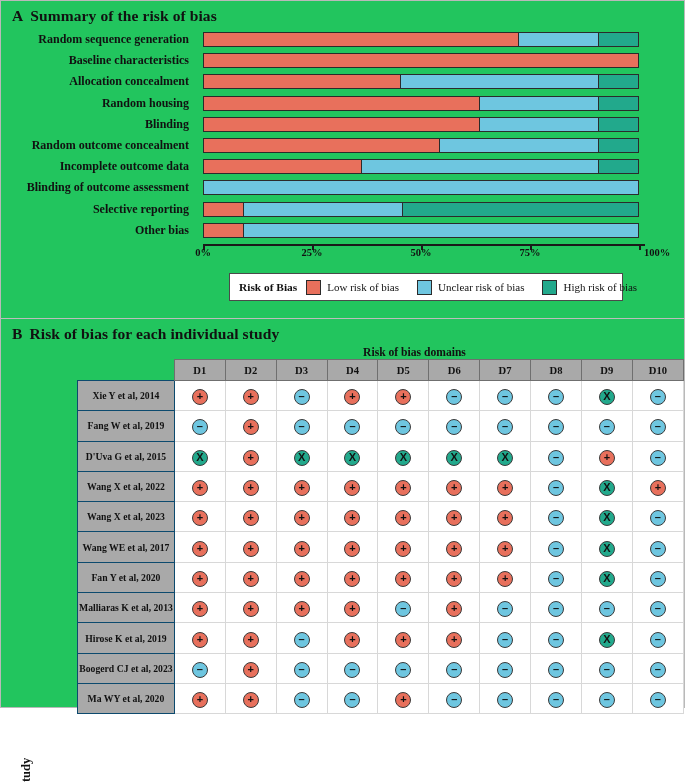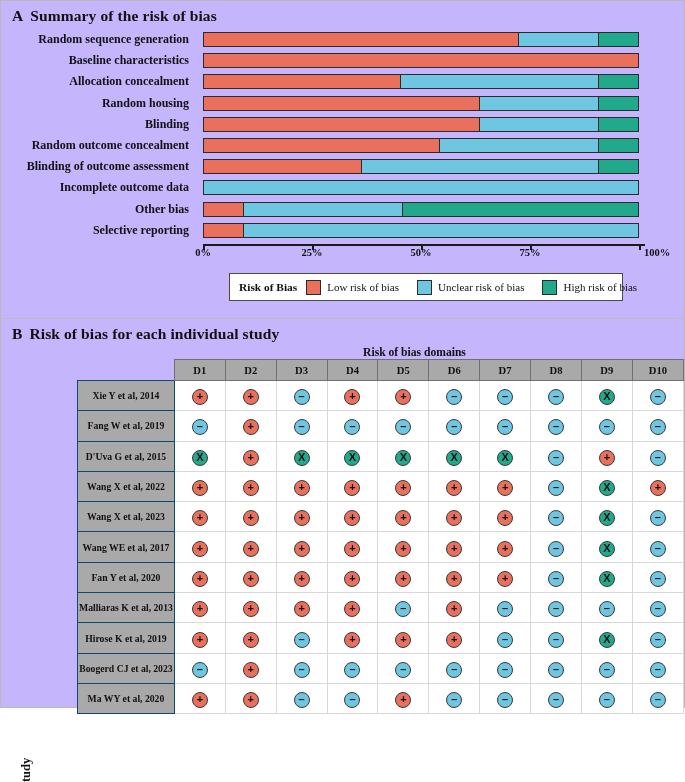--- a/index.html
+++ b/index.html
@@ -1,18 +1,18 @@
 <!DOCTYPE html>
 <html><head>
 <meta charset="utf-8">
 <style>
   html,body{margin:0;padding:0;background:#ffffff;}
   body{width:685px;height:782px;font-family:"Liberation Serif",serif;color:#111;}
   .page{position:relative;width:685px;height:708px;box-sizing:border-box;
-        border:1px solid #b9b9b9;background:#c4b5fd;}
+        border:1px solid #b9b9b9;background:#22c55e;}
 
   
   .panelA{position:relative;height:318px;border-bottom:1px solid #bdbdbd;box-sizing:border-box;}
   .panel-title{position:absolute;font-weight:bold;font-size:15.5px;letter-spacing:.1px;}
   .panel-title .ltr{display:inline-block;margin-right:7px;}
   #titleA{left:11px;top:6px;}
 
   .rowlabels{position:absolute;left:0;top:28px;width:196px;}
   .rowlabel{height:21.2px;line-height:21.2px;text-align:right;font-weight:bold;font-size:12px;
             padding-right:8px;box-sizing:border-box;white-space:nowrap;}
@@ -73,24 +73,24 @@
       <span class="ltr">A</span><span>Summary of the risk of bias</span>
     </div>
 
     <div class="rowlabels">
         <div class="rowlabel">Random sequence generation</div>
         <div class="rowlabel">Baseline characteristics</div>
         <div class="rowlabel">Allocation concealment</div>
         <div class="rowlabel">Random housing</div>
         <div class="rowlabel">Blinding</div>
         <div class="rowlabel">Random outcome concealment</div>
+        <div class="rowlabel">Incomplete outcome data</div>
         <div class="rowlabel">Blinding of outcome assessment</div>
-        <div class="rowlabel">Incomplete outcome data</div>
+        <div class="rowlabel">Selective reporting</div>
         <div class="rowlabel">Other bias</div>
-        <div class="rowlabel">Selective reporting</div>
       </div>
     <div class="plotarea">
         <div class="barrow">
           <div class="bar">
             <div class="seg" style="width: 72.7%; background: rgb(232, 112, 92);"></div>
             <div class="seg" style="width: 18.2%; background: rgb(110, 198, 224);"></div>
             <div class="seg" style="width: 9.1%; background: rgb(34, 169, 140);"></div>
           </div>
         </div>
         <div class="barrow">

